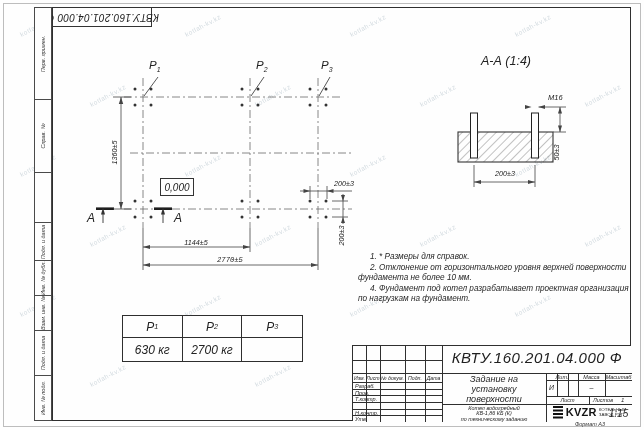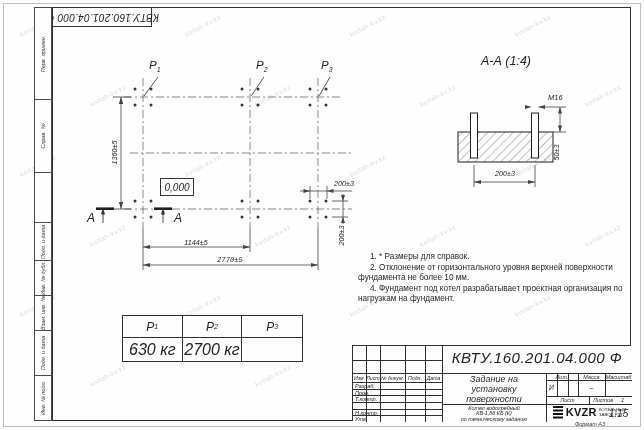--- a/index.html
+++ b/index.html
@@ -23,31 +23,31 @@
   .t{position:absolute;font-style:italic;white-space:nowrap;color:#222;z-index:3;}
   .ctr{text-align:center;}
   .rot{transform:rotate(-90deg);}
   .dim{font-size:7.2px;}
   sub{font-size:.6em;}
   
   .level-box{position:absolute;left:160px;top:178px;width:34px;height:18px;border:1.2px solid #333;
              box-sizing:border-box;display:flex;align-items:center;justify-content:center;
              font-style:italic;font-size:10px;z-index:3;background:#fefefe;}
   
-  .notes{position:absolute;left:358px;top:252px;width:274px;z-index:3;
+  .notes{position:absolute;left:358px;top:252px;width:274px;z-index:3;font-style:italic;
          font-size:8.2px;line-height:10.6px;color:#1f1f1f;}
   .notes p{margin:0;text-indent:12px;}
   
   .load-table{position:absolute;left:122px;top:315px;width:181px;height:47px;
               border:1.4px solid #2e2e2e;box-sizing:border-box;display:grid;
               grid-template-columns:1fr 1fr 1fr;grid-template-rows:22px 1fr;z-index:3;background:#fefefe;}
   .load-table .cell{border-right:1px solid #2e2e2e;border-bottom:1px solid #2e2e2e;
                     display:flex;align-items:center;justify-content:center;font-style:italic;}
   .load-table .cell:nth-child(3n){border-right:none;}
-  .load-table .cell.val{border-bottom:none;font-size:16px;}
+  .load-table .cell.val{border-bottom:none;font-size:12px;}
   .load-table .cell.hdr{font-size:12px;}
   
   .tb{position:absolute;left:352px;top:345px;width:279px;height:76px;z-index:3;background:#fefefe;
       border-left:1.6px solid #2f2f2f;border-top:1.6px solid #2f2f2f;box-sizing:border-box;}
   .tb .hl{position:absolute;height:1px;background:#2f2f2f;}
   .tb .vl{position:absolute;width:1px;background:#2f2f2f;}
   .tb .txt{position:absolute;font-style:italic;white-space:nowrap;color:#1f1f1f;}
   .tb .c{text-align:center;}
   .logo{position:absolute;left:193px;top:58px;width:86px;height:16px;display:flex;
         align-items:center;justify-content:center;gap:2px;}

